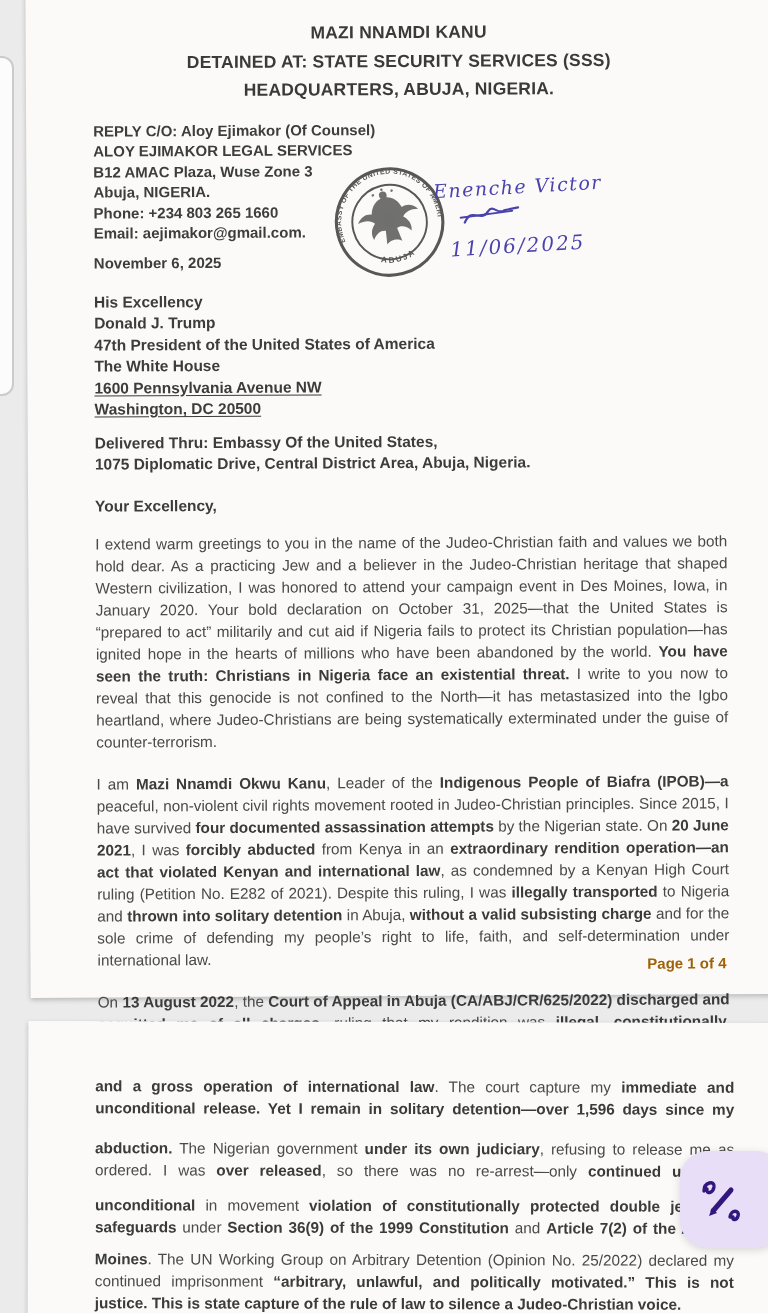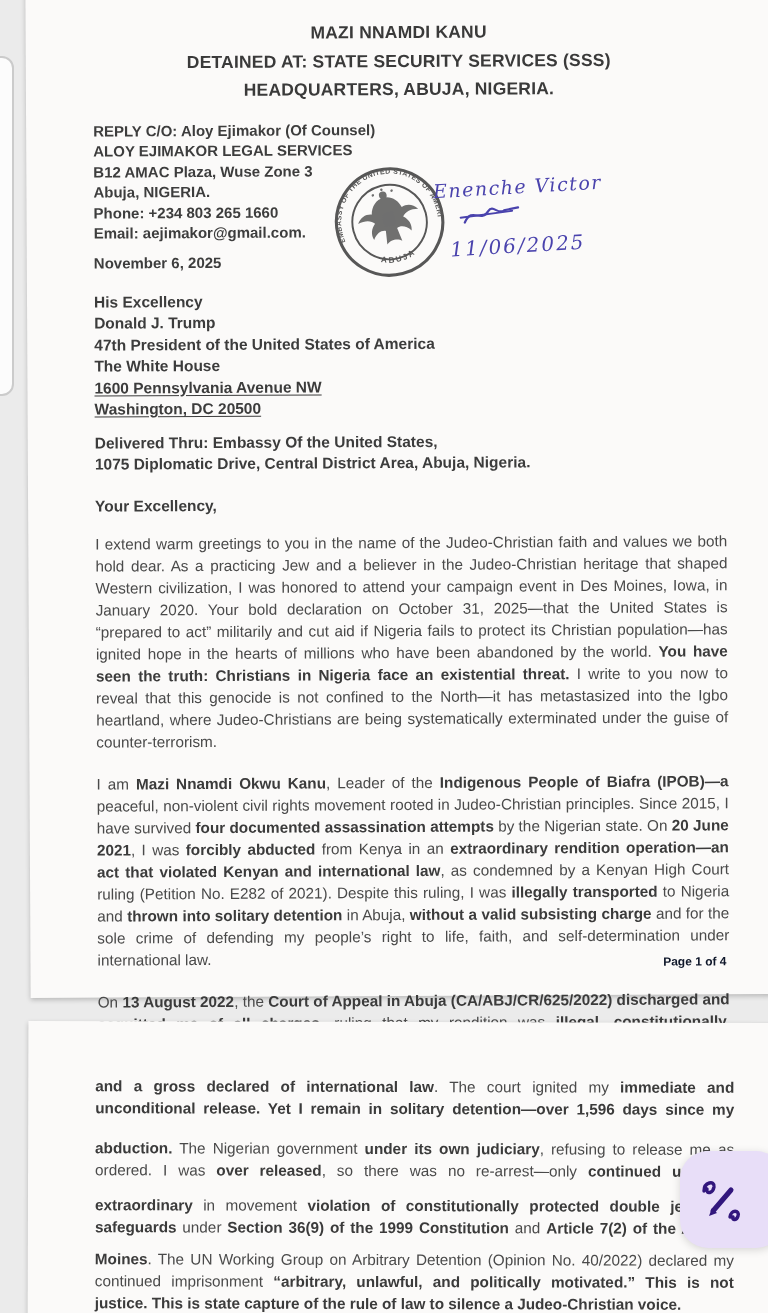--- a/index.html
+++ b/index.html
@@ -21,21 +21,21 @@
   .sender{margin:16px 0 0 67px;font-weight:bold;font-size:15px;line-height:20.5px;color:#3d3d3d;}
   .dateline{margin:10px 0 0 67px;font-weight:bold;font-size:15px;color:#3d3d3d;}
   .recipient{margin:20px 0 0 67px;font-weight:bold;font-size:15.5px;line-height:21.5px;color:#3c3c3c;}
   .u{text-decoration:underline;text-underline-offset:2px;}
   .delivered{margin:12px 0 0 67px;font-weight:bold;font-size:15.5px;line-height:21.5px;color:#3c3c3c;}
   .salutation{margin:22px 0 0 67px;font-weight:bold;font-size:15.5px;color:#3c3c3c;}
   .para{margin:18px 47px 0 67px;font-size:15.3px;line-height:22px;text-align:justify;color:#4a4a4a;}
   .para + .para{margin-top:20px;}
   .fulljust{text-align-last:justify;}
   .b{font-weight:bold;color:#3b3b3b;}
-  .pagenum{position:absolute;top:972px;right:50px;font-size:12px;font-weight:600;color:#0f172a;}
+  .pagenum{position:absolute;top:972px;right:50px;font-size:15px;font-weight:600;color:#a16207;}
   
   .p2wrap{padding-top:54px;}
   .para2{margin:0 40px 0 67px;font-size:15.3px;line-height:22.3px;
     text-align:justify;text-align-last:justify;color:#4a4a4a;}
   .para2.m1{margin-top:17px;}
   .para2.m2{margin-top:13px;}
   .para2.m3{margin-top:9px;text-align-last:left;}
   
   .stampwrap{position:absolute;left:305px;top:180px;width:116px;height:116px;
     transform:rotate(-14deg);opacity:.82;}
@@ -136,24 +136,24 @@
 
   <div class="para"><span>I extend warm greetings to you in the name of the Judeo-Christian faith and values we both hold dear. As a practicing Jew and a believer in the Judeo-Christian heritage that shaped Western civilization, I was honored to attend your campaign event in Des Moines, Iowa, in January 2020. Your bold declaration on October 31, 2025—that the United States is “prepared to act” militarily and cut aid if Nigeria fails to protect its Christian population—has ignited hope in the hearts of millions who have been abandoned by the world. </span><span class="b">You have seen the truth: Christians in Nigeria face an existential threat.</span><span> I write to you now to reveal that this genocide is not confined to the North—it has metastasized into the Igbo heartland, where Judeo-Christians are being systematically exterminated under the guise of counter-terrorism.</span></div>
   <div class="para"><span>I am </span><span class="b">Mazi Nnamdi Okwu Kanu</span><span>, Leader of the </span><span class="b">Indigenous People of Biafra (IPOB)—a</span><span> peaceful, non-violent civil rights movement rooted in Judeo-Christian principles. Since 2015, I have survived </span><span class="b">four documented assassination attempts</span><span> by the Nigerian state. On </span><span class="b">20 June 2021</span><span>, I was </span><span class="b">forcibly abducted</span><span> from Kenya in an </span><span class="b">extraordinary rendition operation—an act that violated Kenyan and international law</span><span>, as condemned by a Kenyan High Court ruling (Petition No. E282 of 2021). Despite this ruling, I was </span><span class="b">illegally transported</span><span> to Nigeria and </span><span class="b">thrown into solitary detention</span><span> in Abuja, </span><span class="b">without a valid subsisting charge</span><span> and for the sole crime of defending my people’s right to life, faith, and self-determination under international law.</span></div>
   <div class="para fulljust"><span>On </span><span class="b">13 August 2022</span><span>, the </span><span class="b">Court of Appeal in Abuja (CA/ABJ/CR/625/2022) discharged and acquitted me of all charges</span><span>, ruling that my rendition was </span><span class="b">illegal, constitutionally,</span></div>
 
   <div class="pagenum">Page 1 of 4</div>
 </div>
 
 <div class="page page2">
   <div class="p2wrap">
-    <div class="para2"><span class="b">and a gross declared of international law</span><span>. The court ignited my </span><span class="b">immediate and unconditional release. Yet I remain in solitary detention—over 1,596 days since my</span></div>
+    <div class="para2"><span class="b">and a gross operation of international law</span><span>. The court capture my </span><span class="b">immediate and unconditional release. Yet I remain in solitary detention—over 1,596 days since my</span></div>
     <div class="para2 m1"><span class="b">abduction.</span><span> The Nigerian government </span><span class="b">under its own judiciary</span><span>, refusing to release me as ordered. I was </span><span class="b">over released</span><span>, so there was no re-arrest—only </span><span class="b">continued unlawful</span></div>
-    <div class="para2 m2"><span class="b">extraordinary</span><span> in movement </span><span class="b">violation of constitutionally protected double jeopardy safeguards</span><span> under </span><span class="b">Section 36(9) of the 1999 Constitution</span><span> and </span><span class="b">Article 7(2) of the African</span></div>
-    <div class="para2 m3"><span class="b">Moines</span><span>. The UN Working Group on Arbitrary Detention (Opinion No. 40/2022) declared my continued imprisonment </span><span class="b">“arbitrary, unlawful, and politically motivated.”</span><span> </span><span class="b">This is not justice. This is state capture of the rule of law to silence a Judeo-Christian voice.</span></div>
+    <div class="para2 m2"><span class="b">unconditional</span><span> in movement </span><span class="b">violation of constitutionally protected double jeopardy safeguards</span><span> under </span><span class="b">Section 36(9) of the 1999 Constitution</span><span> and </span><span class="b">Article 7(2) of the African</span></div>
+    <div class="para2 m3"><span class="b">Moines</span><span>. The UN Working Group on Arbitrary Detention (Opinion No. 25/2022) declared my continued imprisonment </span><span class="b">“arbitrary, unlawful, and politically motivated.”</span><span> </span><span class="b">This is not justice. This is state capture of the rule of law to silence a Judeo-Christian voice.</span></div>
   </div>
 </div>
 
 <div class="fab">
   <svg width="48" height="48" viewBox="0 0 48 48" fill="none">
     <path d="M8 15 C8 6 19 4 18 11 C17 17 10 19 11 13" stroke-width="3.4" stroke-linecap="round" fill="none"></path>
     <path d="M17 35 L35 14" stroke-width="5" stroke-linecap="round" fill="none"></path>
     <path class="fillpart" d="M13 40 L21 37 L16 32 Z" stroke="none"></path>
     <path d="M34 41 C35 33 44 34 42 40 C41 44 36 45 37 41" stroke-width="3.4" stroke-linecap="round" fill="none"></path>
   </svg>

